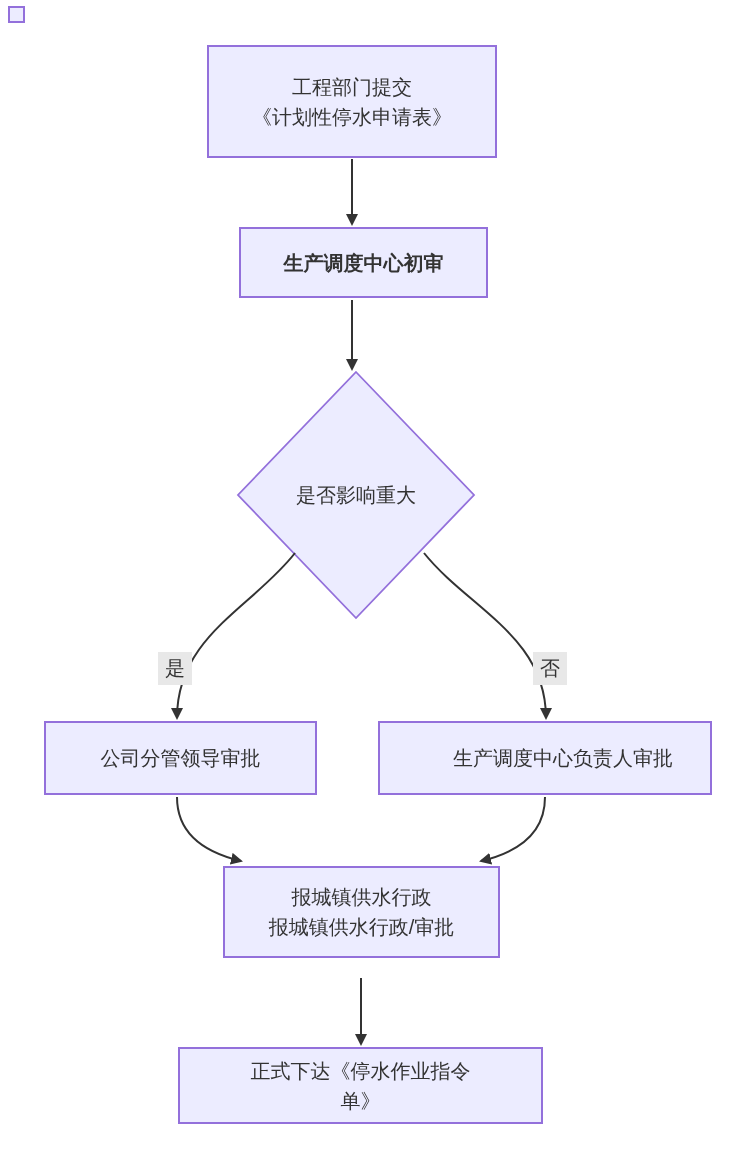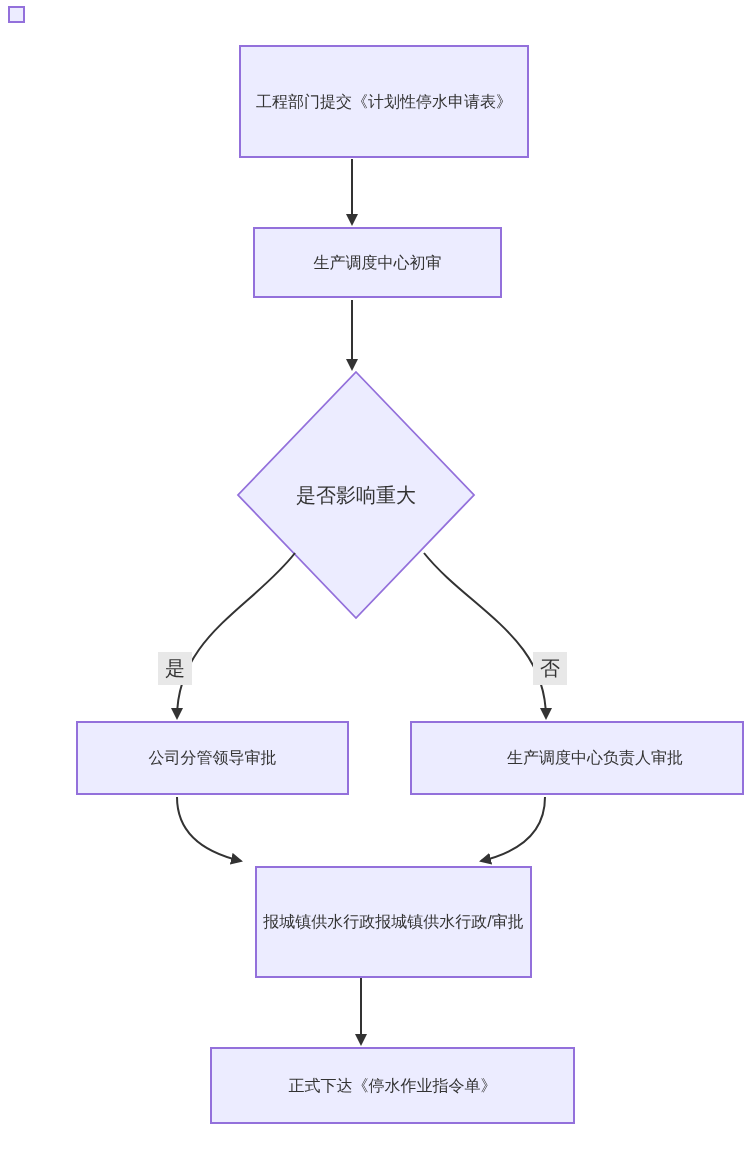--- a/index.html
+++ b/index.html
@@ -4,44 +4,44 @@
 <style>
   html,body { margin:0; padding:0; background:#ffffff; }
   .canvas {
     position:relative; width:756px; height:1155px; background:#ffffff;
     font-family:"Liberation Sans","DejaVu Sans",sans-serif; color:#333333;
     overflow:hidden;
   }
   .node {
     position:absolute; box-sizing:border-box;
     background:#ECECFF; border:2px solid #9370DB;
-    display:flex; flex-direction:row; align-items:center; justify-content:center;
-    text-align:center; font-size:16px; line-height:30px; z-index:1;margin-left:32px;
+    display:flex; flex-direction:column; align-items:center; justify-content:center;
+    text-align:center; font-size:20px; line-height:30px; z-index:1;
   }
   .decision-text {
     position:absolute; left:238px; top:372px; width:236px; height:246px;
     display:flex; flex-direction:row; align-items:center; justify-content:center;
     text-align:center; font-size:20px; line-height:32px; z-index:3;
   }
   .edge-label {
     position:absolute; width:34px; height:33px; background:#e8e8e8;
     display:flex; align-items:center; justify-content:center;
     font-size:20px; z-index:4;
   }
   svg.edges { position:absolute; left:0; top:0; z-index:2; pointer-events:none; }
   .corner-marker {
     position:absolute; left:8px; top:6px; width:17px; height:17px;
     box-sizing:border-box; background:#ECECFF; border:2px solid #9370DB; z-index:1;
   }
   
   .n-submit  { left:207px; top:45px;  width:290px; height:113px; }
-  .n-review  { left:221px; top:227px; width:249px; height:71px;  }
+  .n-review  { left:239px; top:227px; width:249px; height:71px;font-weight:bold;  }
   .n-leader  { left:44px;  top:721px; width:273px; height:74px;justify-content:center;  }
   .n-head    { left:378px; top:721px; width:334px; height:74px;padding-left:36px;  }
-  .n-filing  { left:223px; top:866px; width:277px; height:112px; }
+  .n-filing  { left:223px; top:866px; width:277px; height:92px; }
   .n-order   { left:178px; top:1047px; width:365px; height:77px; }
   .lbl-yes   { left:158px; top:652px; }
   .lbl-no    { left:533px; top:652px; }
 </style>
 </head>
 <body>
 
 <div class="canvas">
 
   <div class="corner-marker"></div>

